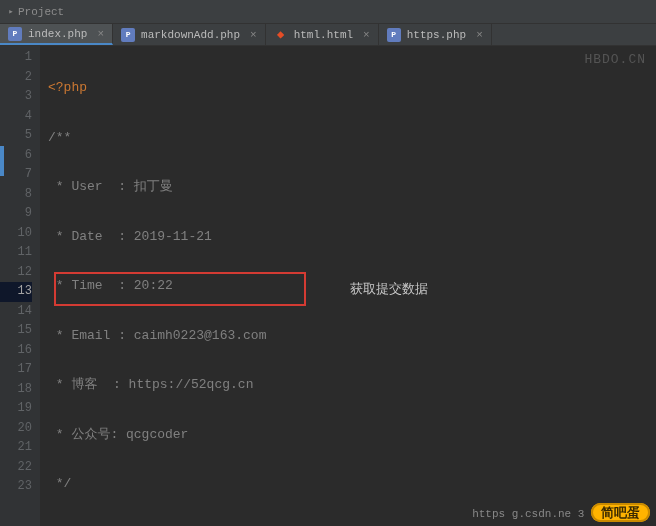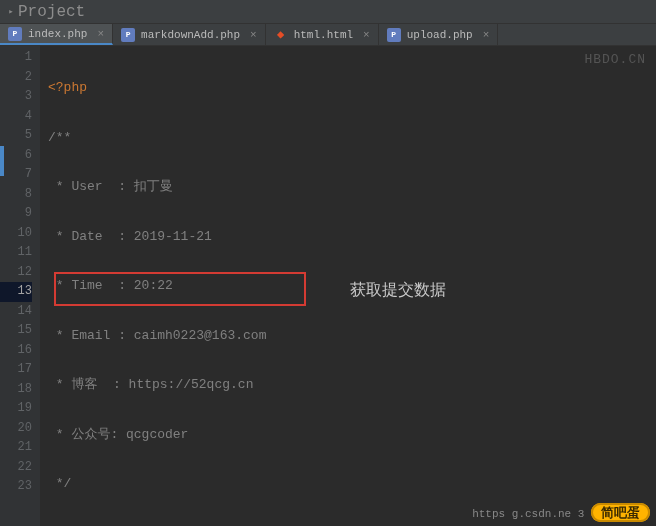--- a/index.html
+++ b/index.html
@@ -25,21 +25,21 @@
   height: 14px;
   margin-left: 4px;
   display: flex;
   align-items: center;
   justify-content: center;
   color: #888;
   font-size: 9px;
 }
 .project-text {
   color: #8c8c8c;
-  font-size: 16px;
+  font-size: 11px;
   transform: rotate(0deg);
 }
 .tab-bar {
   height: 22px;
   background: #3c3f41;
   display: flex;
   border-bottom: 1px solid #323232;
 }
 .tab {
   display: flex;
@@ -112,21 +112,21 @@
 .c-com { color: #808080; }
 .redbox {
   position: absolute;
   border: 2px solid #d43b33;
   pointer-events: none;
 }
 .annotation {
   position: absolute;
   color: #c9c9c9;
   font-family: "Microsoft YaHei", sans-serif;
-  font-size: 16px;
+  font-size: 13px;
 }
 .watermark {
   position: absolute;
   top: 52px;
   right: 10px;
   color: rgba(180,180,180,0.3);
   font-size: 13px;
   letter-spacing: 1px;
 }
 .logo-corner {
@@ -174,21 +174,21 @@
     <span>markdownAdd.php</span>
     <span class="close-x">×</span>
   </div>
   <div class="tab">
     <span class="tab-icon html-icon">◆</span>
     <span>html.html</span>
     <span class="close-x">×</span>
   </div>
   <div class="tab">
     <span class="tab-icon php-icon">P</span>
-    <span>upload.php</span>
+    <span>https.php</span>
     <span class="close-x">×</span>
   </div>
 </div>
 
 <div class="blue-strip"></div>
 
 <div class="editor">
   <div class="gutter">
     <div>1</div>
     <div>2</div>

